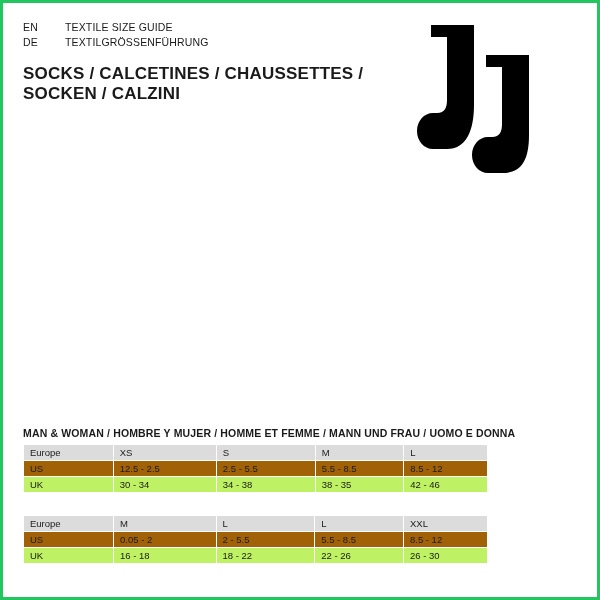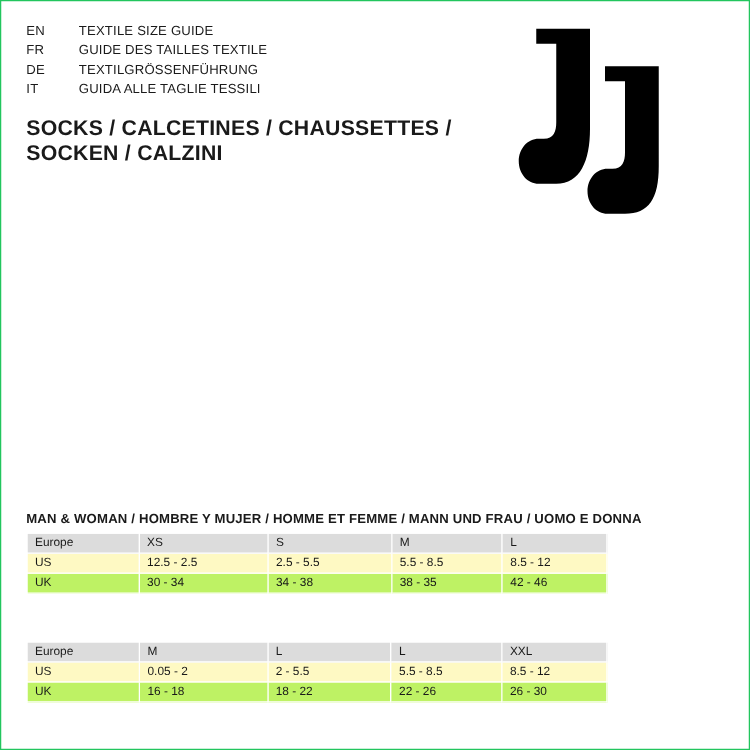--- a/index.html
+++ b/index.html
@@ -13,21 +13,21 @@
     font-family: "Liberation Sans", sans-serif;
     color: #1a1a1a;
     overflow: hidden;
     position: relative;
   }
   .page {
     position: relative;
     width: 600px;
     height: 600px;
     box-sizing: border-box;
-    border: 1px solid #22c55e;
+    border: 3px solid #22c55e;
   }
 
   
   .header {
     position: absolute;
     left: 20px;
     top: 16px;
     width: 370px;
   }
   table.lang-table {
@@ -63,21 +63,21 @@
     width: 160px;
     height: 155px;
   }
 
   
   .table-block {
     position: absolute;
     left: 20px;
     width: 560px;
   }
-  .block-1 { top: 408px; }
+  .block-1 { top: 424px; }
   .block-2 { top: 512px; }
 
   .block-title {
     font-size: 10.5px;
     font-weight: bold;
     letter-spacing: 0.15px;
     margin-bottom: 5px;
   }
   table.size-table {
     border-collapse: collapse;
@@ -91,45 +91,37 @@
     white-space: nowrap;
   }
   table.size-table td.c0 { width: 90px; }
   table.size-table td.c1 { width: 104px; }
   table.size-table td.c2 { width: 100px; }
   table.size-table td.c3 { width: 88px; }
   table.size-table td.c4 { width: 83px; }
 
   tr.row-head td { background: #dcdcdc; }
   tr.row-alt  td { background: #bef264; }
-  tr.row-plain td { background: #fef9c3; }
+  tr.row-plain td { background: #a16207; }
 </style>
 </head>
 <body>
 
 <div class="page">
 
   <div class="header">
     <table class="lang-table">
       <tbody>
         <tr>
           <td class="lang-code">EN</td>
           <td class="lang-text">TEXTILE SIZE GUIDE</td>
         </tr>
         <tr>
-          <td class="lang-code">FR</td>
-          <td class="lang-text">GUIDE DES TAILLES TEXTILE</td>
-        </tr>
-        <tr>
           <td class="lang-code">DE</td>
           <td class="lang-text">TEXTILGRÖSSENFÜHRUNG</td>
-        </tr>
-        <tr>
-          <td class="lang-code">IT</td>
-          <td class="lang-text">GUIDA ALLE TAGLIE TESSILI</td>
         </tr>
       </tbody>
     </table>
     <div class="subtitle">SOCKS / CALCETINES / CHAUSSETTES / SOCKEN / CALZINI</div>
   </div>
 
   <div class="illustration">
     <svg width="160" height="155" viewBox="0 0 160 155" xmlns="http://www.w3.org/2000/svg">
 
       <g>

